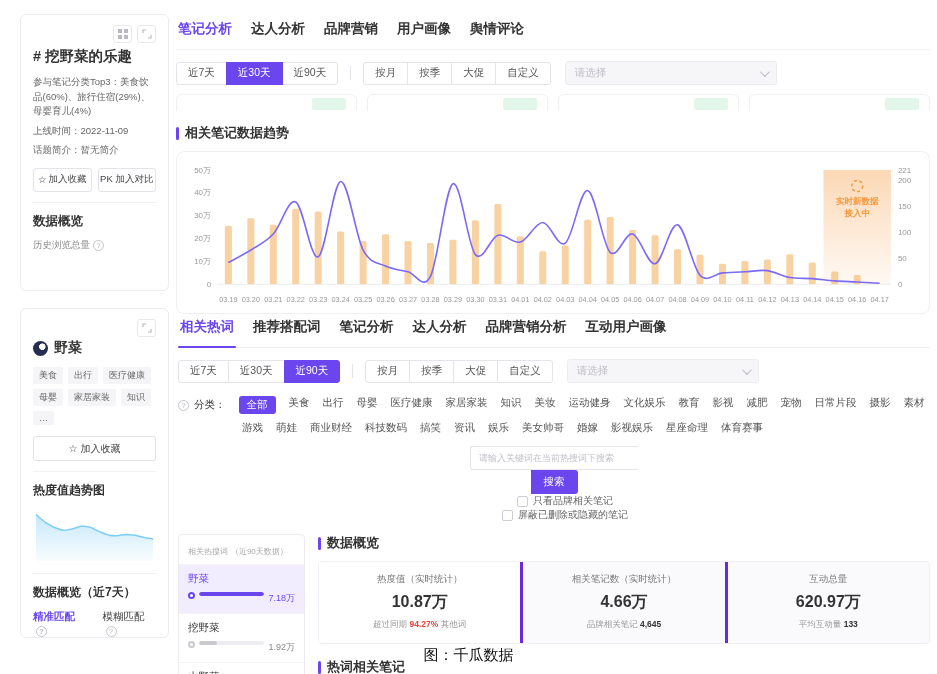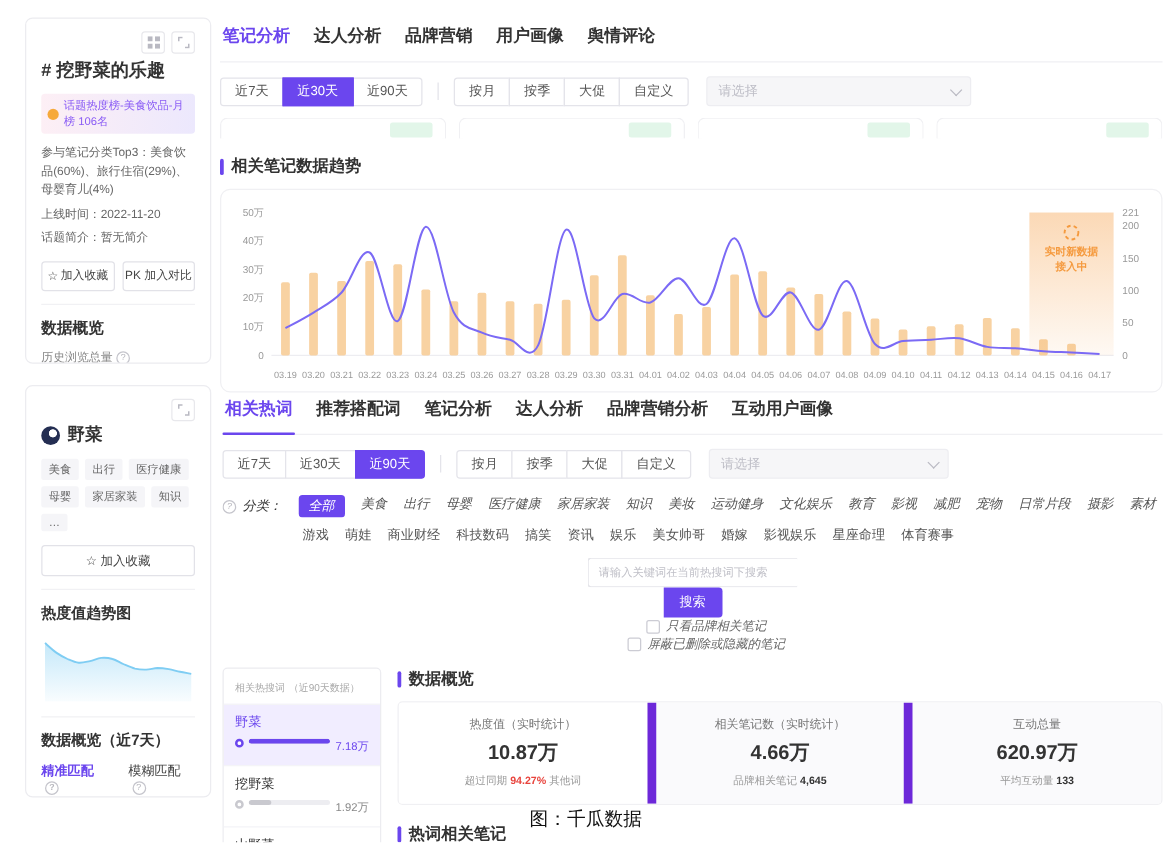--- a/index.html
+++ b/index.html
@@ -67,30 +67,30 @@
   .tag-wrap { display:flex; flex-wrap:wrap; gap:5px; margin-top:10px; }
   .tag { background:#f5f5f8; color:#666; font-size:9px; padding:2px 6px; border-radius:2px; }
   .fav-btn { margin-top:11px; width:100%; height:25px; border:1px solid #e2e2e8; border-radius:3px; background:#fff; font-size:10px; color:#444; display:flex; align-items:center; justify-content:center; gap:3px; cursor:pointer; }
   .spark-title { font-size:12px; font-weight:bold; }
   .match-tabs { display:flex; gap:16px; margin-top:9px; font-size:10.5px; color:#444; }
   .match-tab { padding-bottom:5px; cursor:pointer; }
   .match-tab.active { color:#6b46ee; font-weight:bold; border-bottom:2px solid #6b46ee; }
 
   .bot-main { position:absolute; left:178px; top:318px; width:752px; }
   .cat-block { margin-top:13px; font-size:10.5px; color:#555; }
-  .cat-row { display:flex; align-items:center; flex-wrap:nowrap; gap:13px; overflow:hidden;font-style:italic; }
+  .cat-row { display:flex; align-items:center; flex-wrap:nowrap; gap:13px; overflow:hidden; }
   .cat-row2 { display:flex; gap:13px; margin-top:7px; margin-left:64px; }
   .cat-label { color:#333; display:flex; align-items:center; gap:2px; white-space:nowrap; }
   .cat-chip { cursor:pointer; white-space:nowrap; }
   .cat-chip.active { background:#6b46ee; color:#fff; padding:2px 8px; border-radius:3px; }
   .search-row { display:flex; align-items:center; margin-top:11px; gap:0;flex-direction:column; }
   .search-input { width:168px; height:24px; border:1px solid #e5e5ea; border-right:none; border-radius:3px 0 0 3px; font-size:9px; padding:0 8px; color:#333; outline:none; }
   .search-input::placeholder { color:#c0c0c8; }
   .search-btn { height:24px; padding:0 13px; background:#6b46ee; color:#fff; border:none; border-radius:0 3px 3px 0; font-size:10.5px; cursor:pointer; }
-  .cb-item { display:flex; align-items:center; gap:5px; font-size:10px; color:#666; margin-left:22px; cursor:pointer;font-style:italic; }
+  .cb-item { display:flex; align-items:center; gap:5px; font-size:10px; color:#666; margin-left:22px; cursor:pointer; }
   .cb-box { width:11px; height:11px; border:1px solid #ccccd4; border-radius:2px; background:#fff; }
 
   .content-row { display:flex; gap:13px; margin-top:12px; }
   .hotwords-card { width:127px; border:1px solid #ececf0; border-radius:4px; height:183px; overflow:hidden; flex:0 0 auto; }
   .hw-head { padding:9px 9px 7px; font-size:10.5px; font-weight:bold; }
   .hw-head span { font-weight:normal; font-size:8px; color:#aaa; }
   .hw-row { padding:7px 9px 8px; border-top:1px solid #f4f4f7; cursor:pointer; }
   .hw-row.active { background:#f1edff; }
   .hw-word { font-size:10.5px; color:#333; }
   .hw-row.active .hw-word { color:#6b46ee; }
@@ -100,21 +100,21 @@
   .hw-track { flex:1; height:4px; background:#ededf1; border-radius:2px; overflow:hidden; }
   .hw-fill { display:block; height:100%; background:#6b46ee; border-radius:2px; }
   .hw-row:not(.active) .hw-fill { background:#c9c9cf; }
   .hw-val { font-size:9px; color:#888; flex:0 0 auto; }
   .hw-row.active .hw-val { color:#6b46ee; }
 
   .right-col { flex:1; min-width:0; }
   .ov-cards { display:flex; margin-top:9px; border:1px solid #f0f0f3; border-radius:4px; overflow:hidden; }
   .ov-card { flex:1; text-align:center; padding:11px 6px 12px; background:#fafafc; }
   .ov-card:first-child { background:#fff; }
-  .ov-card + .ov-card { border-left:7px solid #6d28d9; }
+  .ov-card + .ov-card { border-left:3px solid #6d28d9; }
   .ov-card-label { font-size:9.5px; color:#777; }
   .ov-card-value { font-size:16px; font-weight:bold; margin-top:6px; }
   .ov-card-note { font-size:8.5px; color:#999; margin-top:6px; }
   .ov-card-note b { color:#333; }
   .type-row { display:flex; align-items:center; gap:12px; margin-top:11px; font-size:10.5px; color:#333; }
   .type-chip { color:#555; cursor:pointer; }
   .type-chip.active { background:#6b46ee; color:#fff; padding:2px 8px; border-radius:3px; }
   .table-head { display:flex; align-items:center; height:26px; background:#f7f8fa; margin-top:10px; font-size:10px; color:#666; border-radius:2px; }
   .th-main { flex:1; padding-left:10px; }
   .th-cat { width:95px; }
@@ -138,26 +138,22 @@
             <rect x="6" y="6" width="4" height="4" fill="#b9b9c2"></rect>
           </svg>
       </div>
       <div class="mini-btn">
         <svg width="10" height="10" viewBox="0 0 10 10">
             <path d="M1 4V1h3M9 6v3H6" stroke="#b9b9c2" stroke-width="1.2" fill="none"></path>
           </svg>
       </div>
     </div>
     <div class="topic-title"># 挖野菜的乐趣</div>
-    <div class="topic-badge">
-      <span class="medal"></span>
-      <span>话题热度榜-美食饮品-月榜 106名</span>
-    </div>
     <div class="topic-desc">参与笔记分类Top3：美食饮品(60%)、旅行住宿(29%)、母婴育儿(4%)</div>
-    <div class="topic-meta">上线时间：2022-11-20</div>
+    <div class="topic-meta">上线时间：2022-11-09</div>
     <div class="topic-meta">话题简介：暂无简介</div>
     <div class="side-btns">
       <button class="side-btn">
         <span>☆</span>
         <span>加入收藏</span>
       </button>
       <button class="side-btn">
         <span>PK 加入对比</span>
       </button>
     </div>

